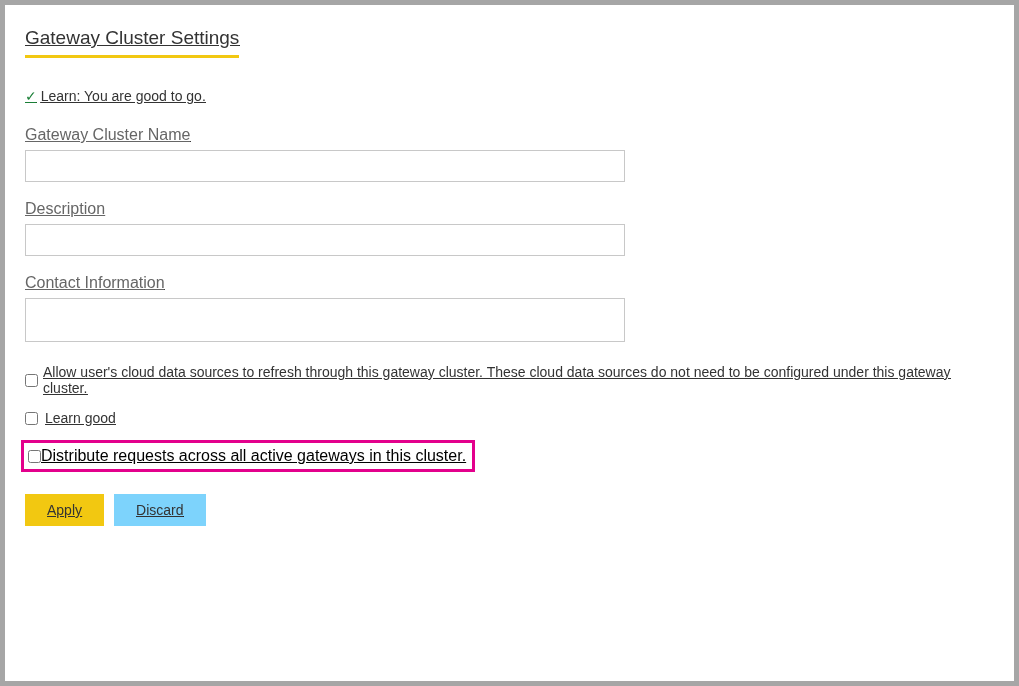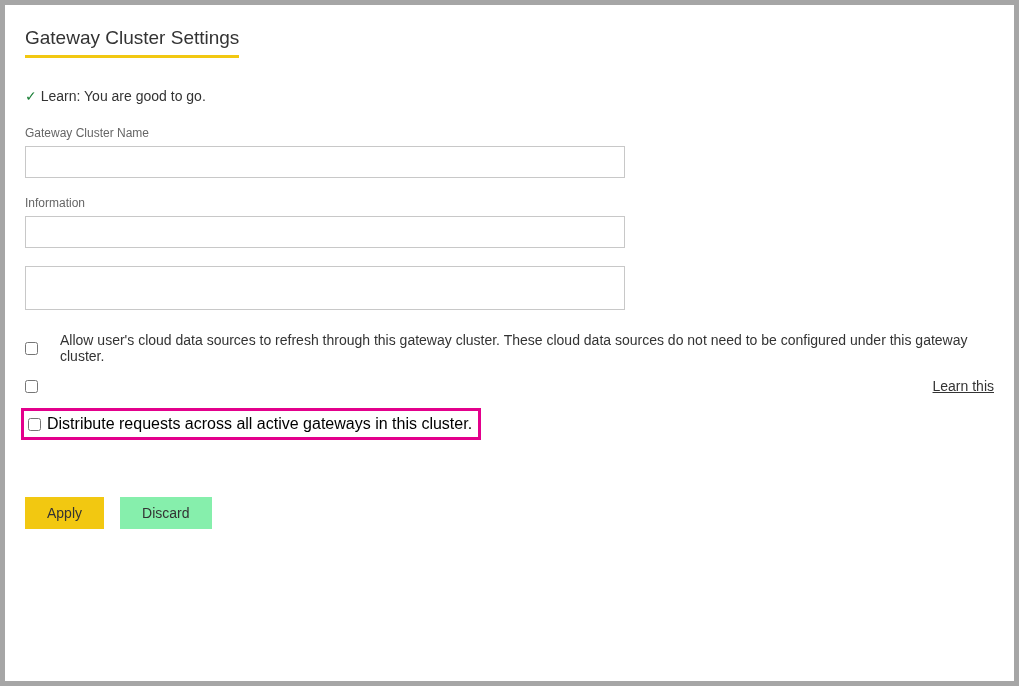--- a/index.html
+++ b/index.html
@@ -1,18 +1,19 @@
 <!DOCTYPE html>
 <html><head>
   <meta charset="utf-8">
   <style>
     * {
       box-sizing: border-box;
       margin: 0;
       padding: 0;
+      text-decoration: underline;
     }
     body {
       font-family: "Segoe UI", Arial, sans-serif;
       background: #a6a6a6;
       padding: 5px;
       width: 1019px;
       height: 686px;
     }
     .panel {
       background: #ffffff;
@@ -46,21 +47,21 @@
     }
     .check-icon {
       color: #1a7f37;
       font-size: 14px;
       line-height: 1;
     }
     .field-group {
       margin-bottom: 18px;
     }
     .field-label {
-      font-size: 12px;
+      font-size: 16px;
       color: #666;
       margin-bottom: 6px;
       display: block;
     }
     .text-input {
       width: 600px;
       height: 32px;
       border: 1px solid #c8c8c8;
       padding: 4px 8px;
       font-size: 14px;
@@ -71,65 +72,62 @@
       height: 44px;
       border: 1px solid #c8c8c8;
       padding: 4px 8px;
       font-size: 14px;
       background: #fff;
       resize: none;
     }
     .checkbox-row {
       display: flex;
       align-items: center;
-      gap: 22px;
+      gap: 5px;
       font-size: 14px;
       color: #333;
       margin-bottom: 14px;
-      justify-content: space-between;
     }
     .checkbox-row input[type="checkbox"] {
       width: 13px;
       height: 13px;
       margin: 0;
     }
     .learn-more {
       text-decoration: underline;
       color: #333;
       cursor: pointer;
       margin-left: 2px;
     }
     .highlight-box {
       display: inline-flex;
       align-items: center;
-      gap: 6px;
       border: 3px solid #e3008c;
       padding: 4px 6px 4px 4px;
       margin-left: -4px;
       margin-bottom: 22px;
     }
     .button-row {
       display: flex;
-      gap: 16px;
-      margin-top: 35px;
+      gap: 10px;
     }
     .btn {
       height: 32px;
       padding: 0 22px;
       border: none;
       font-size: 14px;
       cursor: pointer;
       font-family: inherit;
     }
     .btn-primary {
       background: #f2c811;
       color: #333;
     }
     .btn-secondary {
-      background: #86efac;
+      background: #7dd3fc;
       color: #333;
     }
   </style>
 </head>
 <body>
 
 <div class="panel">
 
   <div class="tabs">
     <div class="tab active">Gateway Cluster Settings</div>
@@ -139,37 +137,38 @@
     <span class="check-icon">✓</span>
     <span>Learn: You are good to go.</span>
   </div>
 
   <div class="field-group">
     <label class="field-label">Gateway Cluster Name</label>
     <input class="text-input" type="text" value="" style="">
   </div>
 
   <div class="field-group">
-    <label class="field-label">Information</label>
+    <label class="field-label">Description</label>
     <input class="text-input" type="text" value="" style="">
   </div>
 
 
   <div class="field-group">
+    <label class="field-label">Contact Information</label>
     <textarea class="text-area" style=""></textarea>
   </div>
 
   <div class="checkbox-row">
     <input type="checkbox" style="">
     <span>Allow user's cloud data sources to refresh through this gateway cluster. These cloud data sources do not need to be configured under this gateway cluster.</span>
   </div>
 
   <div class="checkbox-row">
     <input type="checkbox" style="">
-    <span class="learn-more">Learn this</span>
+    <span class="learn-more">Learn good</span>
   </div>
 
   <div class="highlight-box">
     <input type="checkbox" style="">
     <span>Distribute requests across all active gateways in this cluster.</span>
   </div>
 
   <div class="button-row">
     <button class="btn btn-primary">Apply</button>
     <button class="btn btn-secondary">Discard</button>

